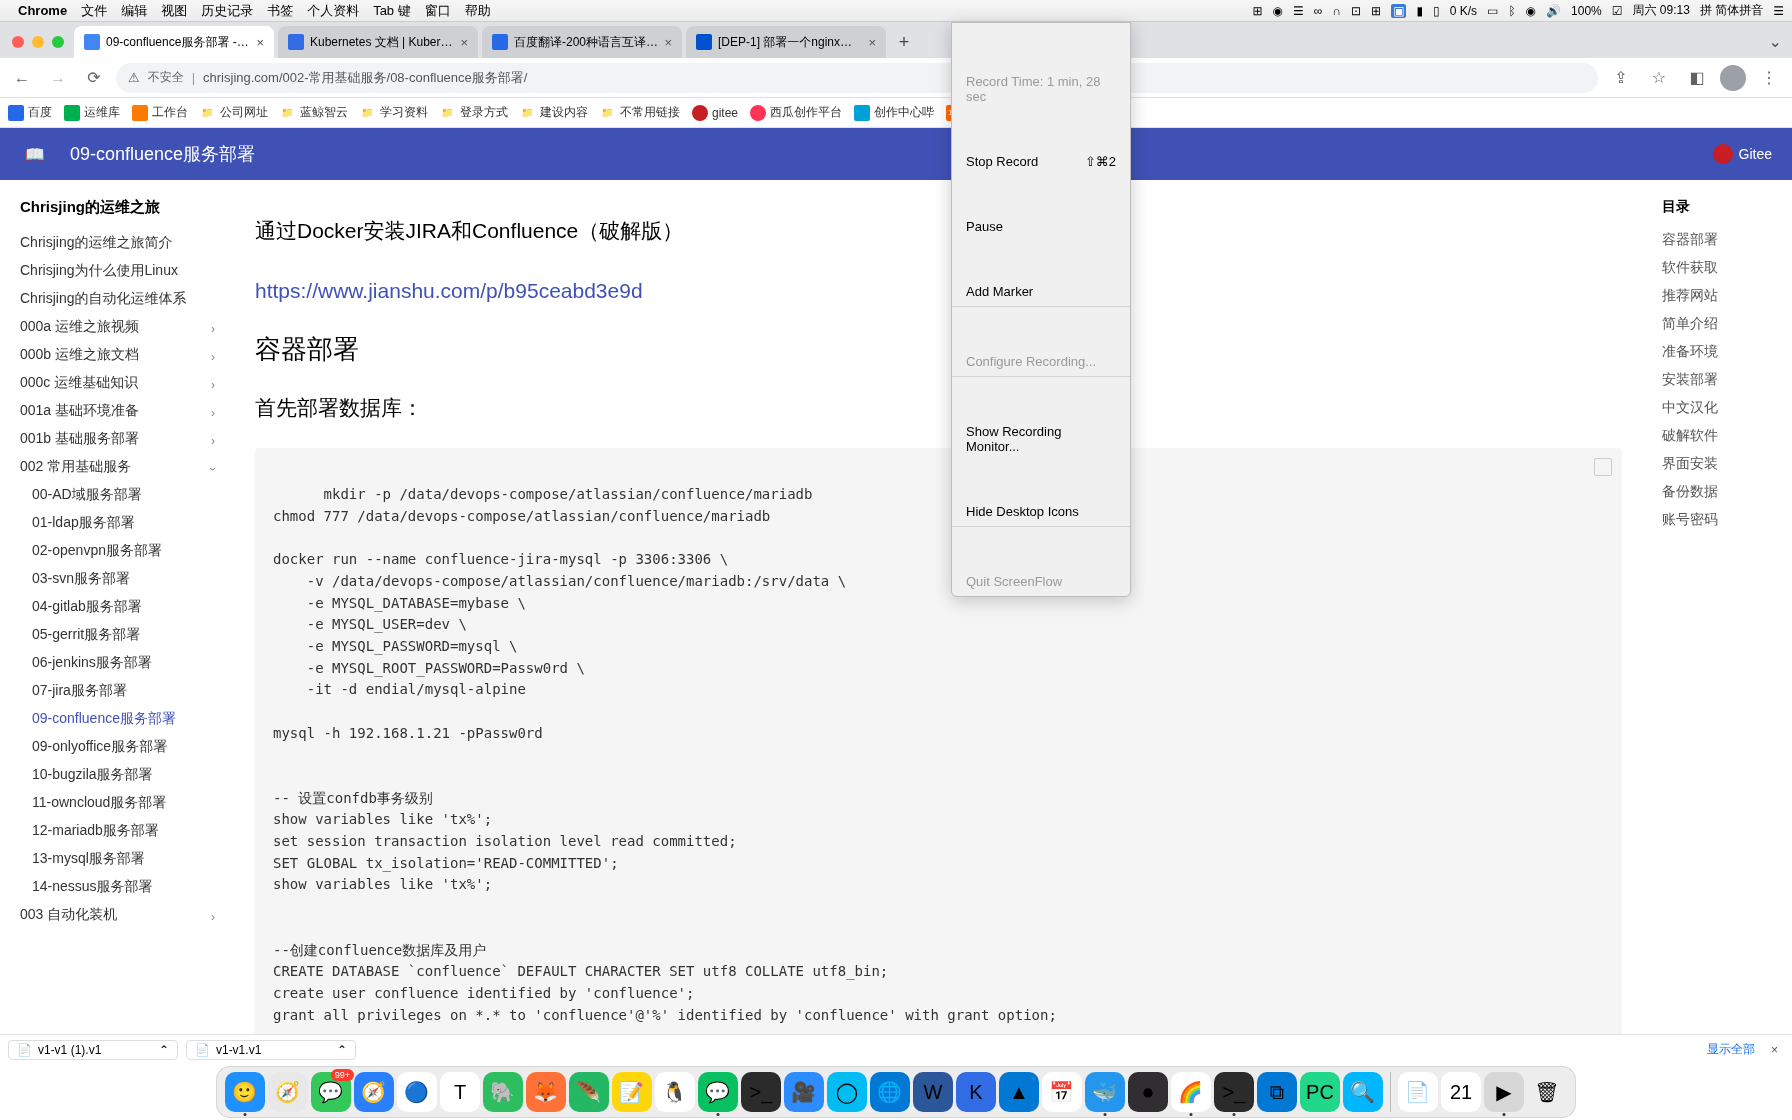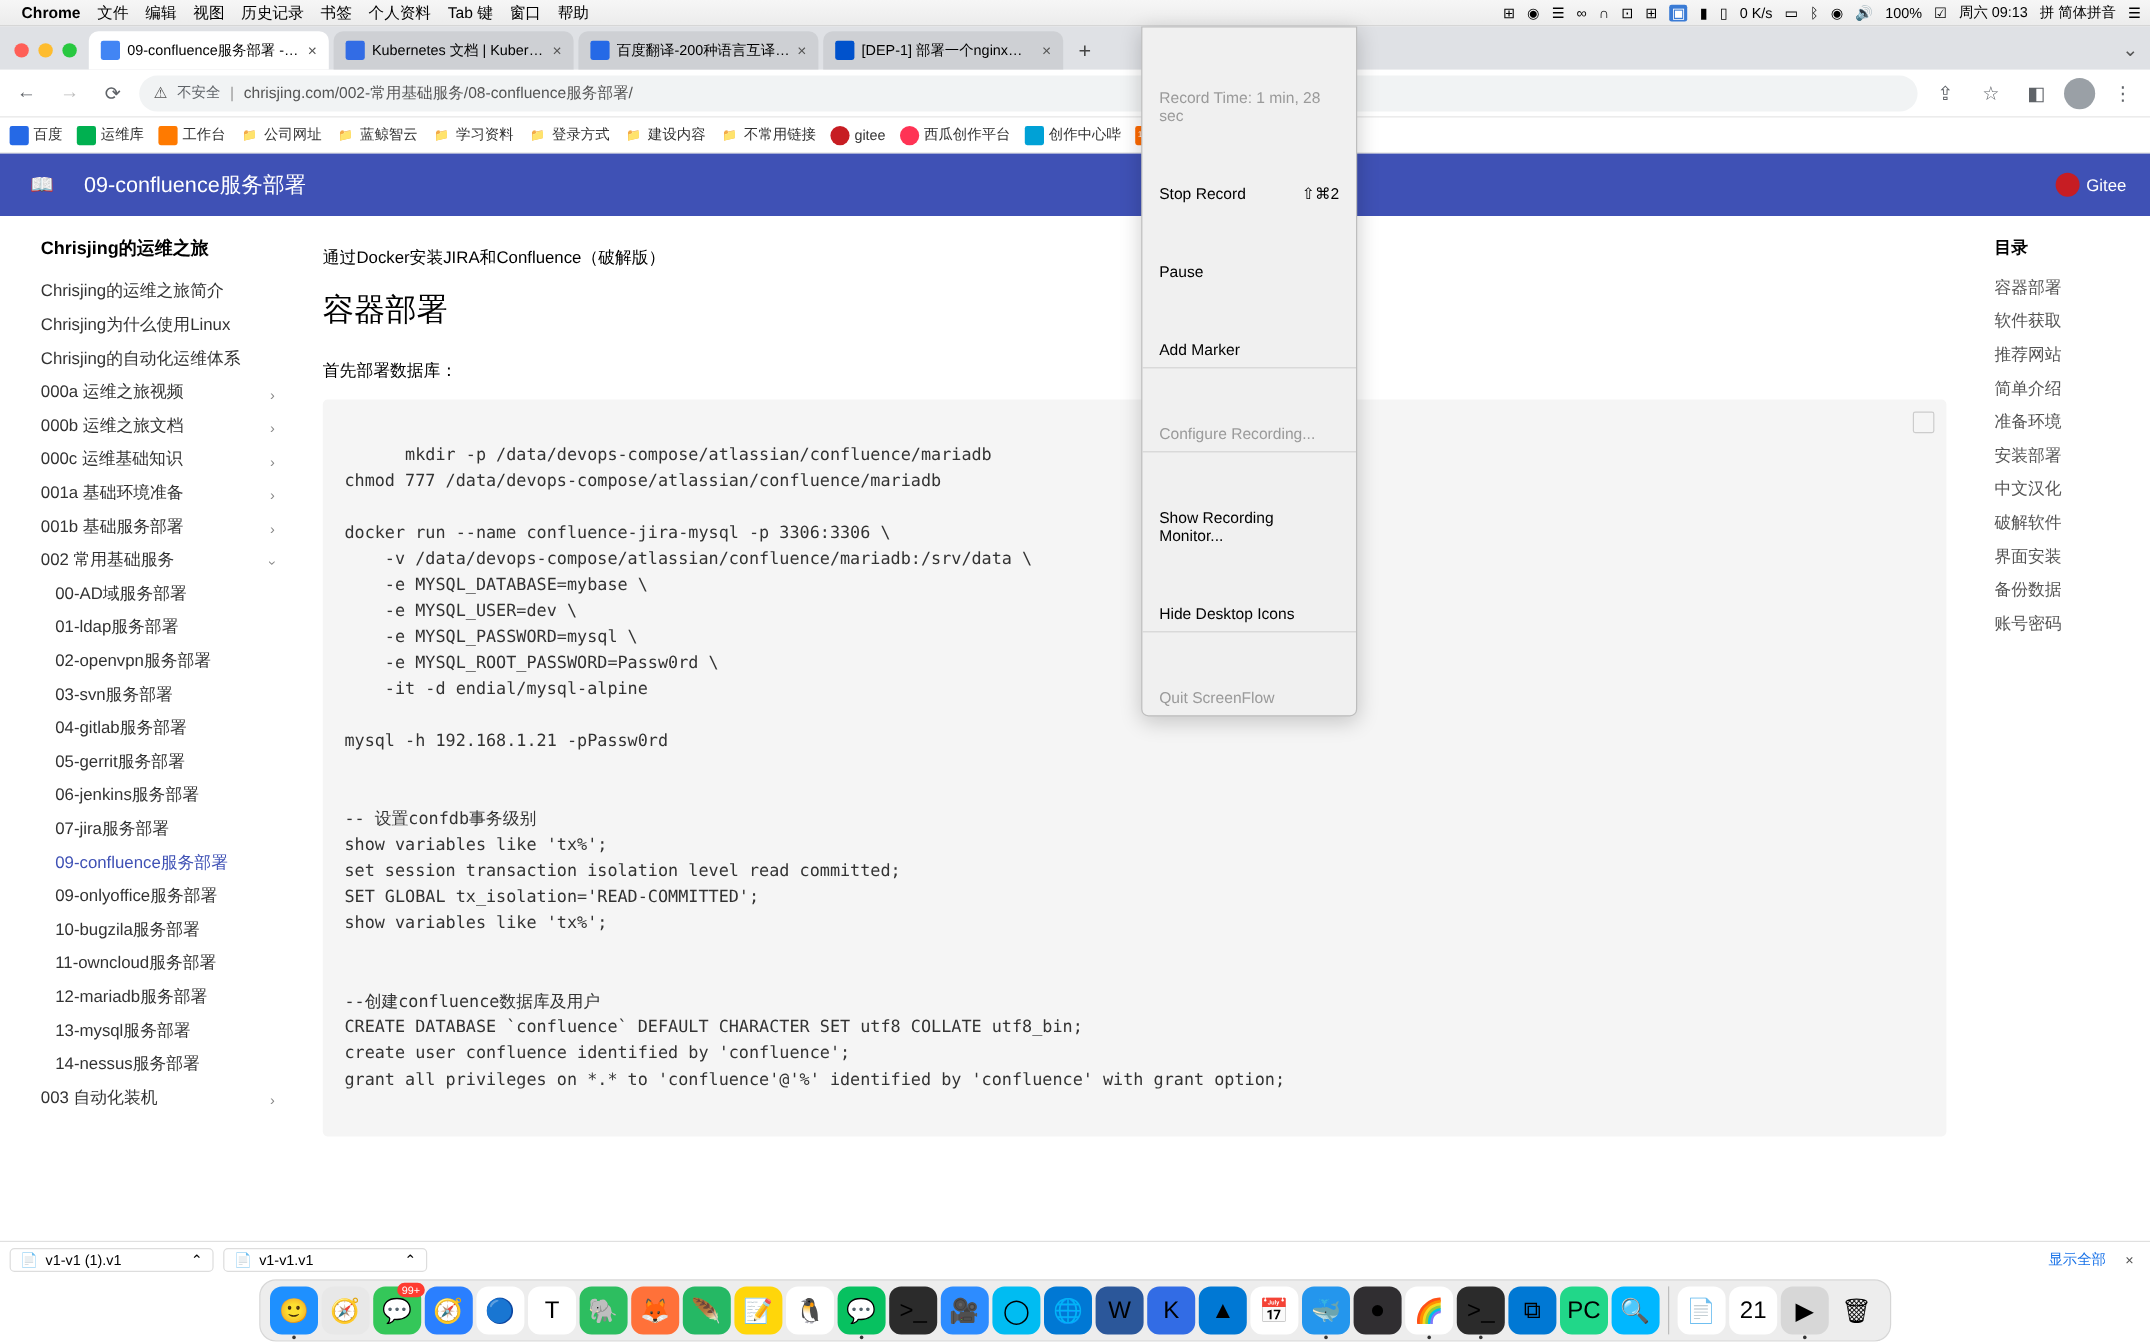--- a/index.html
+++ b/index.html
@@ -49,33 +49,33 @@
     .folder-icon { color: #5f6368; }
 
     
     .pagehead { height: 52px; background: #3f51b5; color: #fff; display: flex; align-items: center; padding: 0 20px; }
     .pagehead .logo { width: 30px; height: 30px; margin-right: 20px; display: flex; align-items: center; justify-content: center; }
     .pagehead .title { font-size: 18px; flex: 1; }
     .pagehead .gitee-link { display: flex; align-items: center; gap: 6px; font-size: 14px; }
 
     
     .main { display: flex; height: calc(100vh - 22px - 36px - 40px - 30px - 52px - 30px - 56px); }
-    .leftnav { width: 225px; padding: 18px 10px 18px 20px; overflow-y: auto; font-size: 14px; border-right: 0; position: relative; margin-left: 14px; }
+    .leftnav { width: 225px; padding: 18px 10px 18px 20px; overflow-y: auto; font-size: 14px; border-right: 0; position: relative; }
     .leftnav::-webkit-scrollbar { width: 6px; }
     .leftnav::-webkit-scrollbar-thumb { background: #c9c9c9; border-radius: 3px; }
     .leftnav .navtitle { font-weight: 700; margin-bottom: 12px; font-size: 15px; }
     .leftnav .navitem { padding: 5px 0; color: #333; display: flex; align-items: flex-end; justify-content: space-between; cursor: pointer; }
     .leftnav .navitem.sub { padding-left: 12px; }
     .leftnav .navitem.active { color: #3f51b5; }
     .leftnav .chev { color: #888; font-size: 12px; }
     .leftnav .chev.down { transform: rotate(90deg); display: inline-block; }
 
     .content { flex: 1; padding: 10px 30px; overflow-y: auto; }
     .content h2 { font-size: 26px; font-weight: 400; margin: 14px 0 20px; }
-    .content p { margin: 12px 0; font-size: 14px; line-height: 1.8; }
+    .content p { margin: 22px 0; font-size: 21px; line-height: 1.8; }
     .content a.jlink { color: #3f51b5; }
     .codeblock { background: #f5f5f5; border-radius: 4px; padding: 14px 18px; font-family: Menlo, monospace; font-size: 14px; line-height: 1.55; white-space: pre; overflow-x: auto; position: relative; color: #333; }
     .copybtn { position: absolute; top: 10px; right: 10px; width: 18px; height: 18px; border: 1px solid #ccc; border-radius: 2px; }
 
     .rightnav { width: 140px; padding: 18px 10px; font-size: 14px; }
     .rightnav .rtitle { font-weight: 600; margin-bottom: 10px; }
     .rightnav .ritem2 { padding: 5px 0; color: #555; }
 
     
     .downloads { height: 30px; background: #fff; border-top: 1px solid #e0e0e0; display: flex; align-items: center; padding: 0 8px; font-size: 12px; }
@@ -346,20 +346,21 @@
         </div>
         <div class="navitem">
           <span>003 自动化装机</span>
           <span class="chev">›</span>
         </div>
       </div>
   </div>
 
   <div class="content">
     <p>通过Docker安装JIRA和Confluence（破解版）</p>
+    <p><a class="jlink">https://www.jianshu.com/p/b95ceabd3e9d</a></p>
     <h2>容器部署</h2>
     <p>首先部署数据库：</p>
     <div class="codeblock">
       <div class="copybtn"></div><span>mkdir -p /data/devops-compose/atlassian/confluence/mariadb
 chmod 777 /data/devops-compose/atlassian/confluence/mariadb
 
 docker run --name confluence-jira-mysql -p 3306:3306 \
     -v /data/devops-compose/atlassian/confluence/mariadb:/srv/data \
     -e MYSQL_DATABASE=mybase \
     -e MYSQL_USER=dev \

